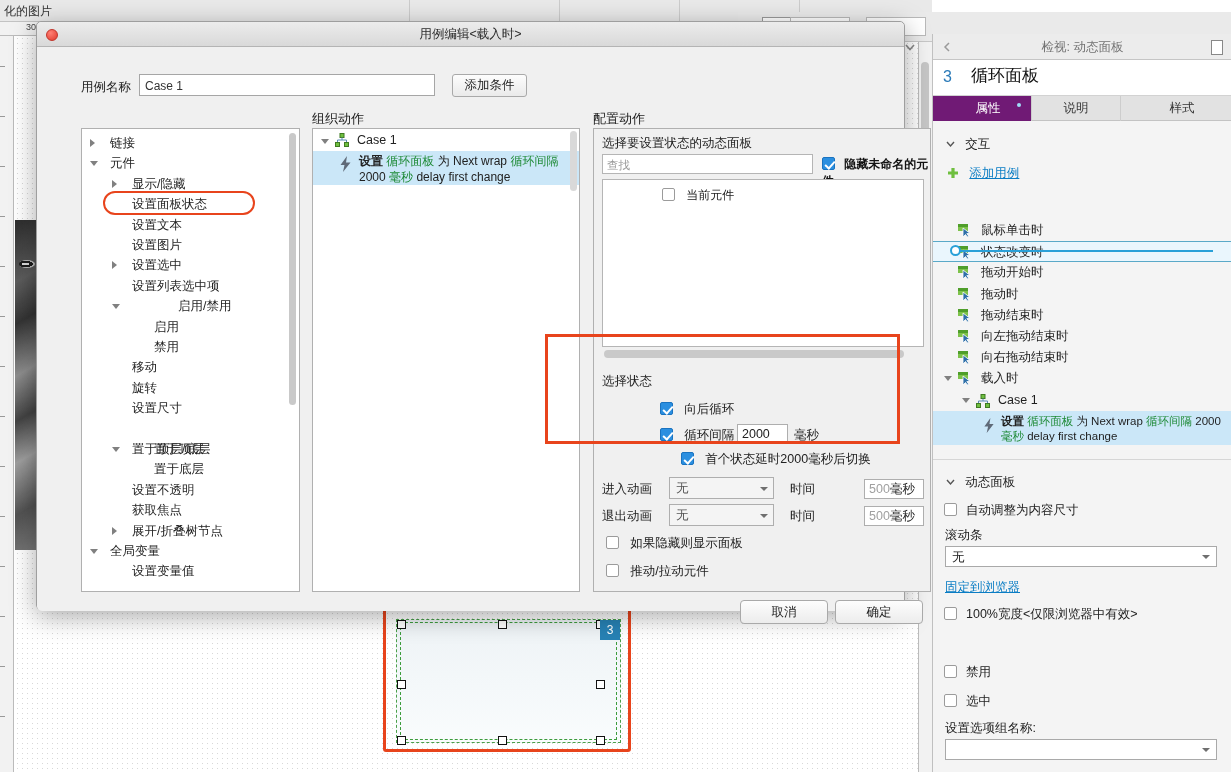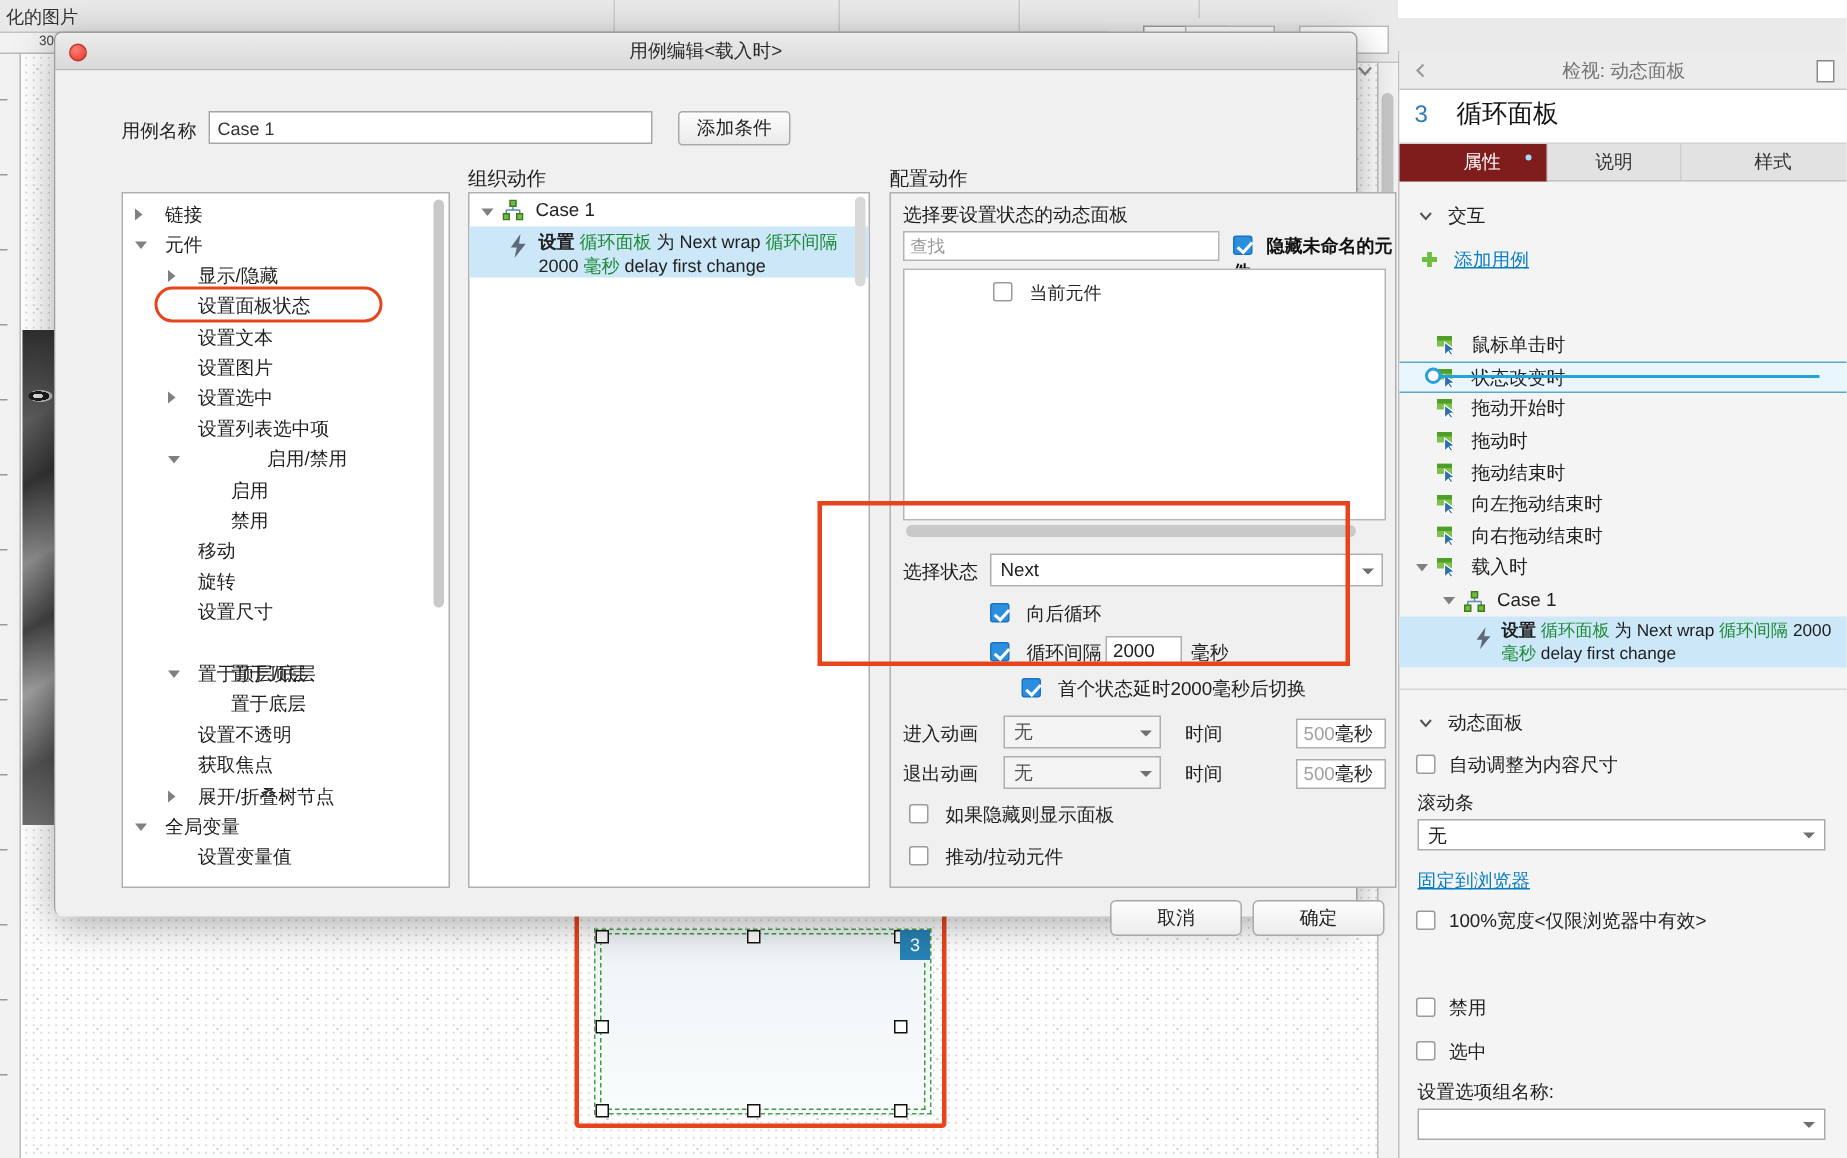--- a/index.html
+++ b/index.html
@@ -121,21 +121,21 @@
   #inspector{position:absolute;left:932px;top:34px;width:299px;height:738px;background:#f4f4f4;border-left:1px solid #c0c0c0;}
   #insp-head{position:absolute;left:0;top:0;width:299px;height:26px;background:#ececec;border-bottom:1px solid #c5c5c5;}
   #insp-title{position:absolute;left:0;top:0;width:299px;text-align:center;line-height:26px;font-size:12.5px;color:#737373;}
   #insp-collapse{position:absolute;left:8px;top:7px;width:12px;height:12px;}
   #insp-doc{position:absolute;right:9px;top:6px;width:12px;height:15px;border:1px solid #888;background:#fff;}
   #insp-name-row{position:absolute;left:0;top:26px;width:299px;height:36px;background:#fff;border-bottom:1px solid #d2d2d2;}
   #insp-num{position:absolute;left:10px;top:8px;font-size:16px;color:#2a7ab8;}
   #insp-name{position:absolute;left:38px;top:4px;font-size:17px;color:#111;}
   #tabs{position:absolute;left:0;top:62px;width:299px;height:25px;background:#e2e2e2;border-bottom:1px solid #c3c3c3;}
   .tab{position:absolute;top:0;height:25px;line-height:25px;text-align:center;font-size:12.5px;color:#333;border-right:1px solid #cdcdcd;}
-  .tab.active{background:#7f1d1d;color:#fff;padding-left:12px;}
+  .tab.active{background:#701a75;color:#fff;padding-left:12px;}
   .tab .dot{position:absolute;right:10px;top:7px;width:4px;height:4px;background:#9fdcf7;border-radius:50%;}
   .evrow{position:absolute;left:0;width:299px;height:21px;font-size:12.5px;line-height:21px;color:#1e1e1e;}
   .evrow.sel{background:#eaf6fd;border-top:1px solid #5aa9c8;border-bottom:1px solid #5aa9c8;}
   #drag-cursor-line{position:absolute;left:25px;width:255px;height:2px;background:#29a0d8;}
   #drag-cursor-dot{position:absolute;left:17px;width:11px;height:11px;border:2px solid #29a0d8;border-radius:50%;background:#fff;}
   .r-cb-row{position:absolute;left:0;width:299px;height:20px;font-size:12.5px;line-height:20px;}
   .r-cb{position:absolute;left:11px;top:3px;width:13px;height:13px;border:1px solid #9b9b9b;background:#fff;border-radius:2px;}
   .link{color:#0b7dc4;text-decoration:underline;cursor:pointer;}
   .r-sel{position:absolute;left:944px;height:21px;width:272px;background:#fff;border:1px solid #a9a9a9;
     font-size:12.5px;padding:2px 16px 2px 6px;line-height:16px;}
@@ -331,24 +331,20 @@
     </div>
     <div id="wlist">
       <div class="wrow" style="top:4px;margin-left:33px;">
         <span class="cb" style="margin-left:26px;"></span>
         <span style="margin-left:8px;">当前元件</span>
       </div>
     </div>
     <div id="wlist-hscroll"></div>
 
     <span class="cfg-lbl" style="left:8px;top:244px;">选择状态</span>
-    <div class="sel-box" style="left:66px;top:240px;width:262px;">
-      <span>Next</span>
-      <span class="sel-arrow"></span>
-    </div>
 
     <div style="position:absolute;left:66px;top:272px;">
       <span class="cb on"></span>
       <span style="margin-left:8px;font-size:12.5px;">向后循环</span>
     </div>
 
     <div style="position:absolute;left:66px;top:298px;">
       <span class="cb on"></span>
       <span style="margin-left:8px;font-size:12.5px;">循环间隔</span>
     </div>

